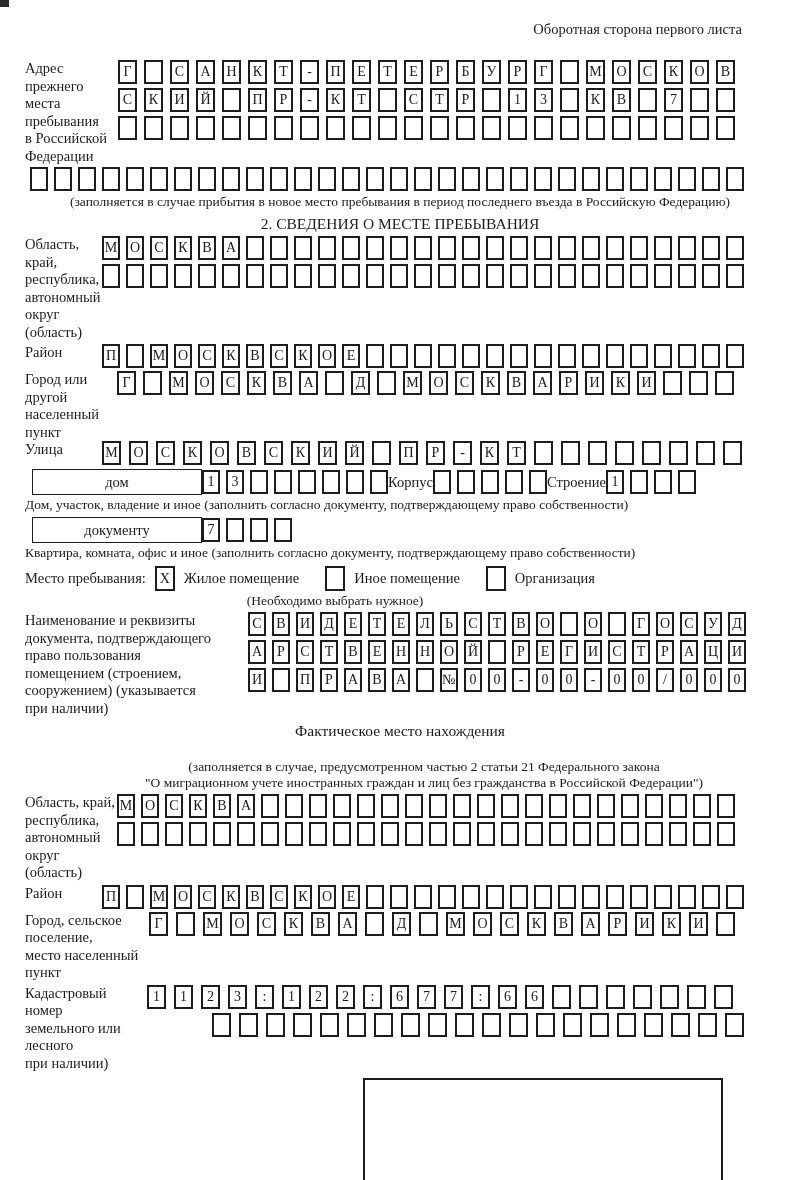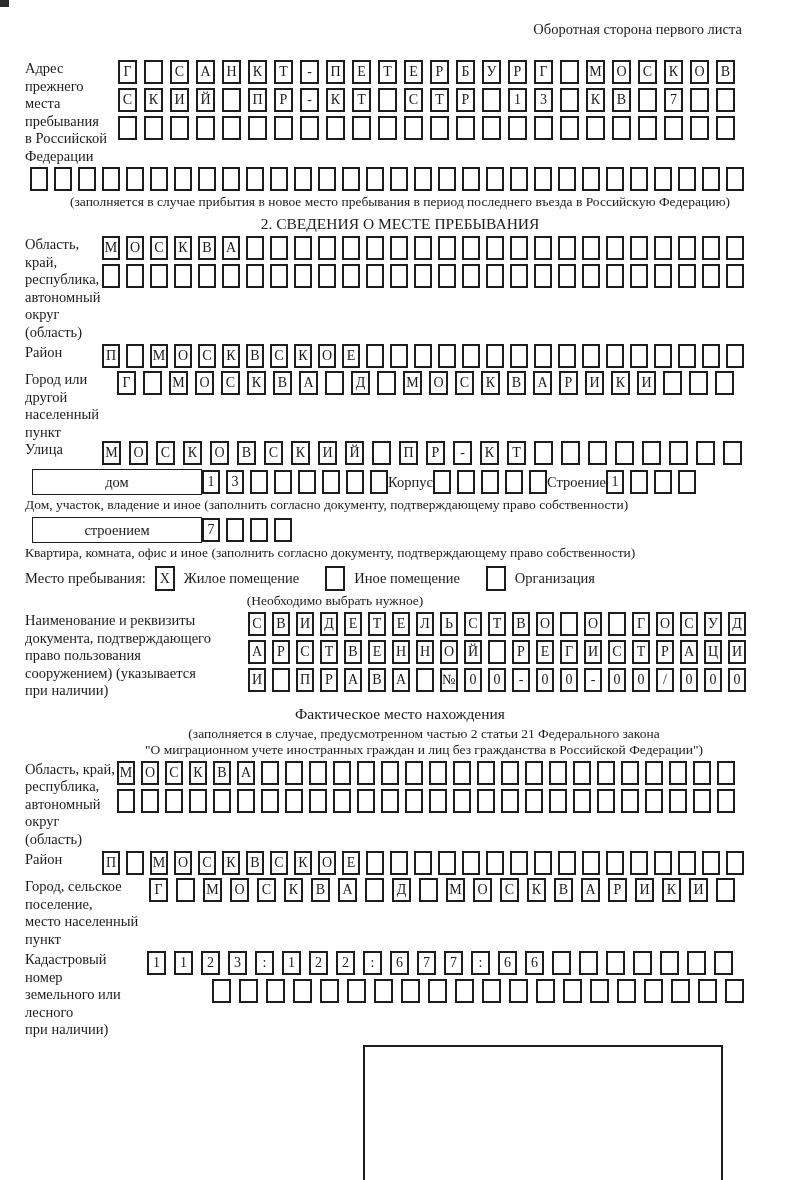--- a/index.html
+++ b/index.html
@@ -41,21 +41,21 @@
 
   .mestorow{display:flex;align-items:center;margin:5px 0 0 25px;font-size:14.5px;}
   .mestorow .mlabel{margin-right:9px;}
   .opt{display:flex;align-items:center;gap:9px;margin-right:26px;}
   .checkbox{
     width:20px;height:25px;box-sizing:border-box;border:2px solid #1d1d1d;
     display:flex;align-items:center;justify-content:center;font-size:14px;
   }
   .mesto-caption{margin:2px 0 0 170px;width:330px;text-align:center;font-size:13.5px;line-height:16px;}
 
-  .fakt-captions{font-size:13.5px;line-height:16px;text-align:center;margin-top:3px;padding-left:48px;}
+  .fakt-captions{font-size:13.5px;line-height:16px;text-align:center;margin-top:19px;padding-left:48px;}
   .stampbox{margin:6px 0 0 363px;width:360px;height:177px;box-sizing:border-box;border:2px solid #1d1d1d;}
 
   .mt3{margin-top:3px;} .mt4{margin-top:4px;} .mt22{margin-top:22px;}
 </style>
 </head>
 <body>
 
 <div class="artifact"></div>
 
 <div class="header-note">Оборотная сторона первого листа</div>
@@ -373,21 +373,21 @@
   <div class="cells p24">
       <span class="cell">1</span>
       <span class="cell"></span>
       <span class="cell"></span>
       <span class="cell"></span>
     </div>
 </div>
 <div class="caption-left">Дом, участок, владение и иное (заполнить согласно документу, подтверждающему право собственности)</div>
 
 <div class="domrow">
-  <div class="widebox">строением</div>
+  <div class="widebox">документу</div>
   <div class="cells p24">
       <span class="cell">7</span>
       <span class="cell"></span>
       <span class="cell"></span>
       <span class="cell"></span>
     </div>
 </div>
 <div class="caption-left">Квартира, комната, офис и иное (заполнить согласно документу, подтверждающему право собственности)</div>
 
 <div class="mestorow">
@@ -405,20 +405,21 @@
     <span>Организация</span>
   </span>
 </div>
 <div class="mesto-caption">(Необходимо выбрать нужное)</div>
 
 <div class="field mt3">
   <div class="flabel lw223">
       <div>Наименование и реквизиты</div>
       <div>документа, подтверждающего</div>
       <div>право пользования</div>
+      <div>помещением (строением,</div>
       <div>сооружением) (указывается</div>
       <div>при наличии)</div>
     </div>
   <div class="rows">
     <div class="cells p24">
         <span class="cell">С</span>
         <span class="cell">В</span>
         <span class="cell">И</span>
         <span class="cell">Д</span>
         <span class="cell">Е</span>

